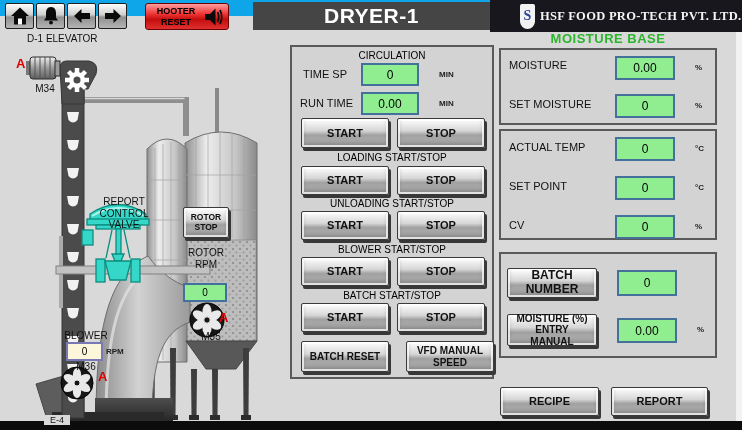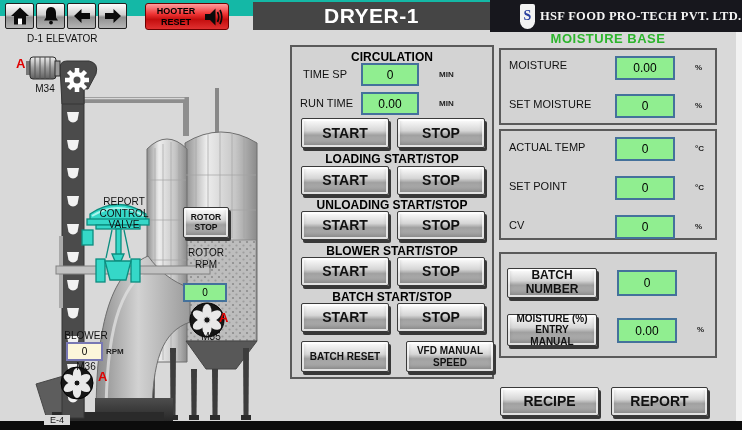--- a/index.html
+++ b/index.html
@@ -1,48 +1,48 @@
 <!DOCTYPE html>
 <html><head>
 <meta charset="utf-8">
 <style>
   html,body{margin:0;padding:0;}
   body{font-family:"Liberation Sans",sans-serif;}
   #screen{position:relative;width:742px;height:430px;background:#d9d9d9;overflow:hidden;}
 
   
-  .toolbar{position:absolute;left:0;top:0;width:742px;height:16px;background:#14b8a6;}
+  .toolbar{position:absolute;left:0;top:0;width:742px;height:16px;background:#0ea5e9;}
   .tbtn{position:absolute;top:3px;width:29px;height:26px;padding:0;cursor:pointer;
         background:linear-gradient(180deg,#fdfdfd 0%,#cfcfcf 45%,#8f8f8f 55%,#b5b5b5 100%);
         border:1px solid #1f1f1f;border-radius:2px;display:flex;align-items:center;justify-content:center;}
   .hooter{position:absolute;left:145px;top:3px;width:84px;height:27px;padding:0 3px 0 5px;cursor:pointer;
         background:linear-gradient(180deg,#ff9d9d 0%,#ef3434 40%,#c40e0e 62%,#e03030 100%);
         border:1px solid #6d0000;border-radius:3px;display:flex;align-items:center;gap:2px;}
   .hooter-text{flex:1;font-weight:bold;font-size:9px;line-height:1.2;color:#000;text-align:center;}
   .titlebar{position:absolute;left:253px;top:2px;width:237px;height:28px;background:#454545;color:#fff;
         font-weight:bold;font-size:21px;letter-spacing:.5px;display:flex;align-items:center;justify-content:center;}
   .logo{position:absolute;left:490px;top:0;width:252px;height:32px;background:#17171d;
         display:flex;align-items:center;gap:5px;padding-left:30px;box-sizing:border-box;}
   .logo-badge{width:15px;height:25px;background:#f2f2f2;border-radius:2px 2px 8px 8px;flex:0 0 auto;
         display:flex;align-items:center;justify-content:center;
         font-family:"Liberation Serif",serif;font-weight:bold;font-size:14px;color:#2a3f9e;}
   .logo-text{font-family:"Liberation Serif",serif;font-weight:bold;font-size:12.5px;color:#f5f5f5;
         letter-spacing:.3px;white-space:nowrap;overflow:hidden;}
 
   
-  .mbtn{position:absolute;cursor:pointer;color:#111;font-weight:bold;font-size:14px;font-family:"Liberation Sans",sans-serif;
+  .mbtn{position:absolute;cursor:pointer;color:#111;font-weight:bold;font-size:11px;font-family:"Liberation Sans",sans-serif;
         background:linear-gradient(180deg,#ffffff 0%,#d6d6d6 42%,#a0a0a0 58%,#bdbdbd 100%);
         border:1px solid #3a3a3a;border-radius:2px;
         box-shadow:inset 0 0 0 2px rgba(255,255,255,.75),inset 0 -4px 5px rgba(0,0,0,.30),2px 3px 0 #383838;
         display:flex;align-items:center;justify-content:center;text-align:center;line-height:1.15;}
   .vbox{position:absolute;background:#90ee90;border:2px solid #44719b;color:#000;font-size:12px;
         display:flex;align-items:center;justify-content:center;}
   .lbl{position:absolute;color:#111;font-size:11px;}
   .unit{position:absolute;color:#222;font-weight:bold;font-size:8px;}
-  .hdr{position:absolute;left:0;width:100%;text-align:center;color:#000;font-weight:bold;font-size:12px;}
+  .hdr{position:absolute;left:0;width:100%;text-align:center;color:#000;font-weight:normal;font-size:10px;}
   .panel{position:absolute;border:2px solid #5a5a5a;background:#d3d3d3;box-sizing:border-box;}
 
   
   .dlabel{position:absolute;color:#111;font-size:10px;text-align:center;line-height:1.15;}
   .alarm{position:absolute;color:#e00000;font-weight:bold;font-size:13px;}
 
   .footer-bar{position:absolute;left:0;top:421px;width:742px;height:9px;background:#0c0c0c;}
   .right-edge{position:absolute;left:736px;top:32px;width:6px;height:389px;background:#f2f2f2;}
 </style>
 </head>

